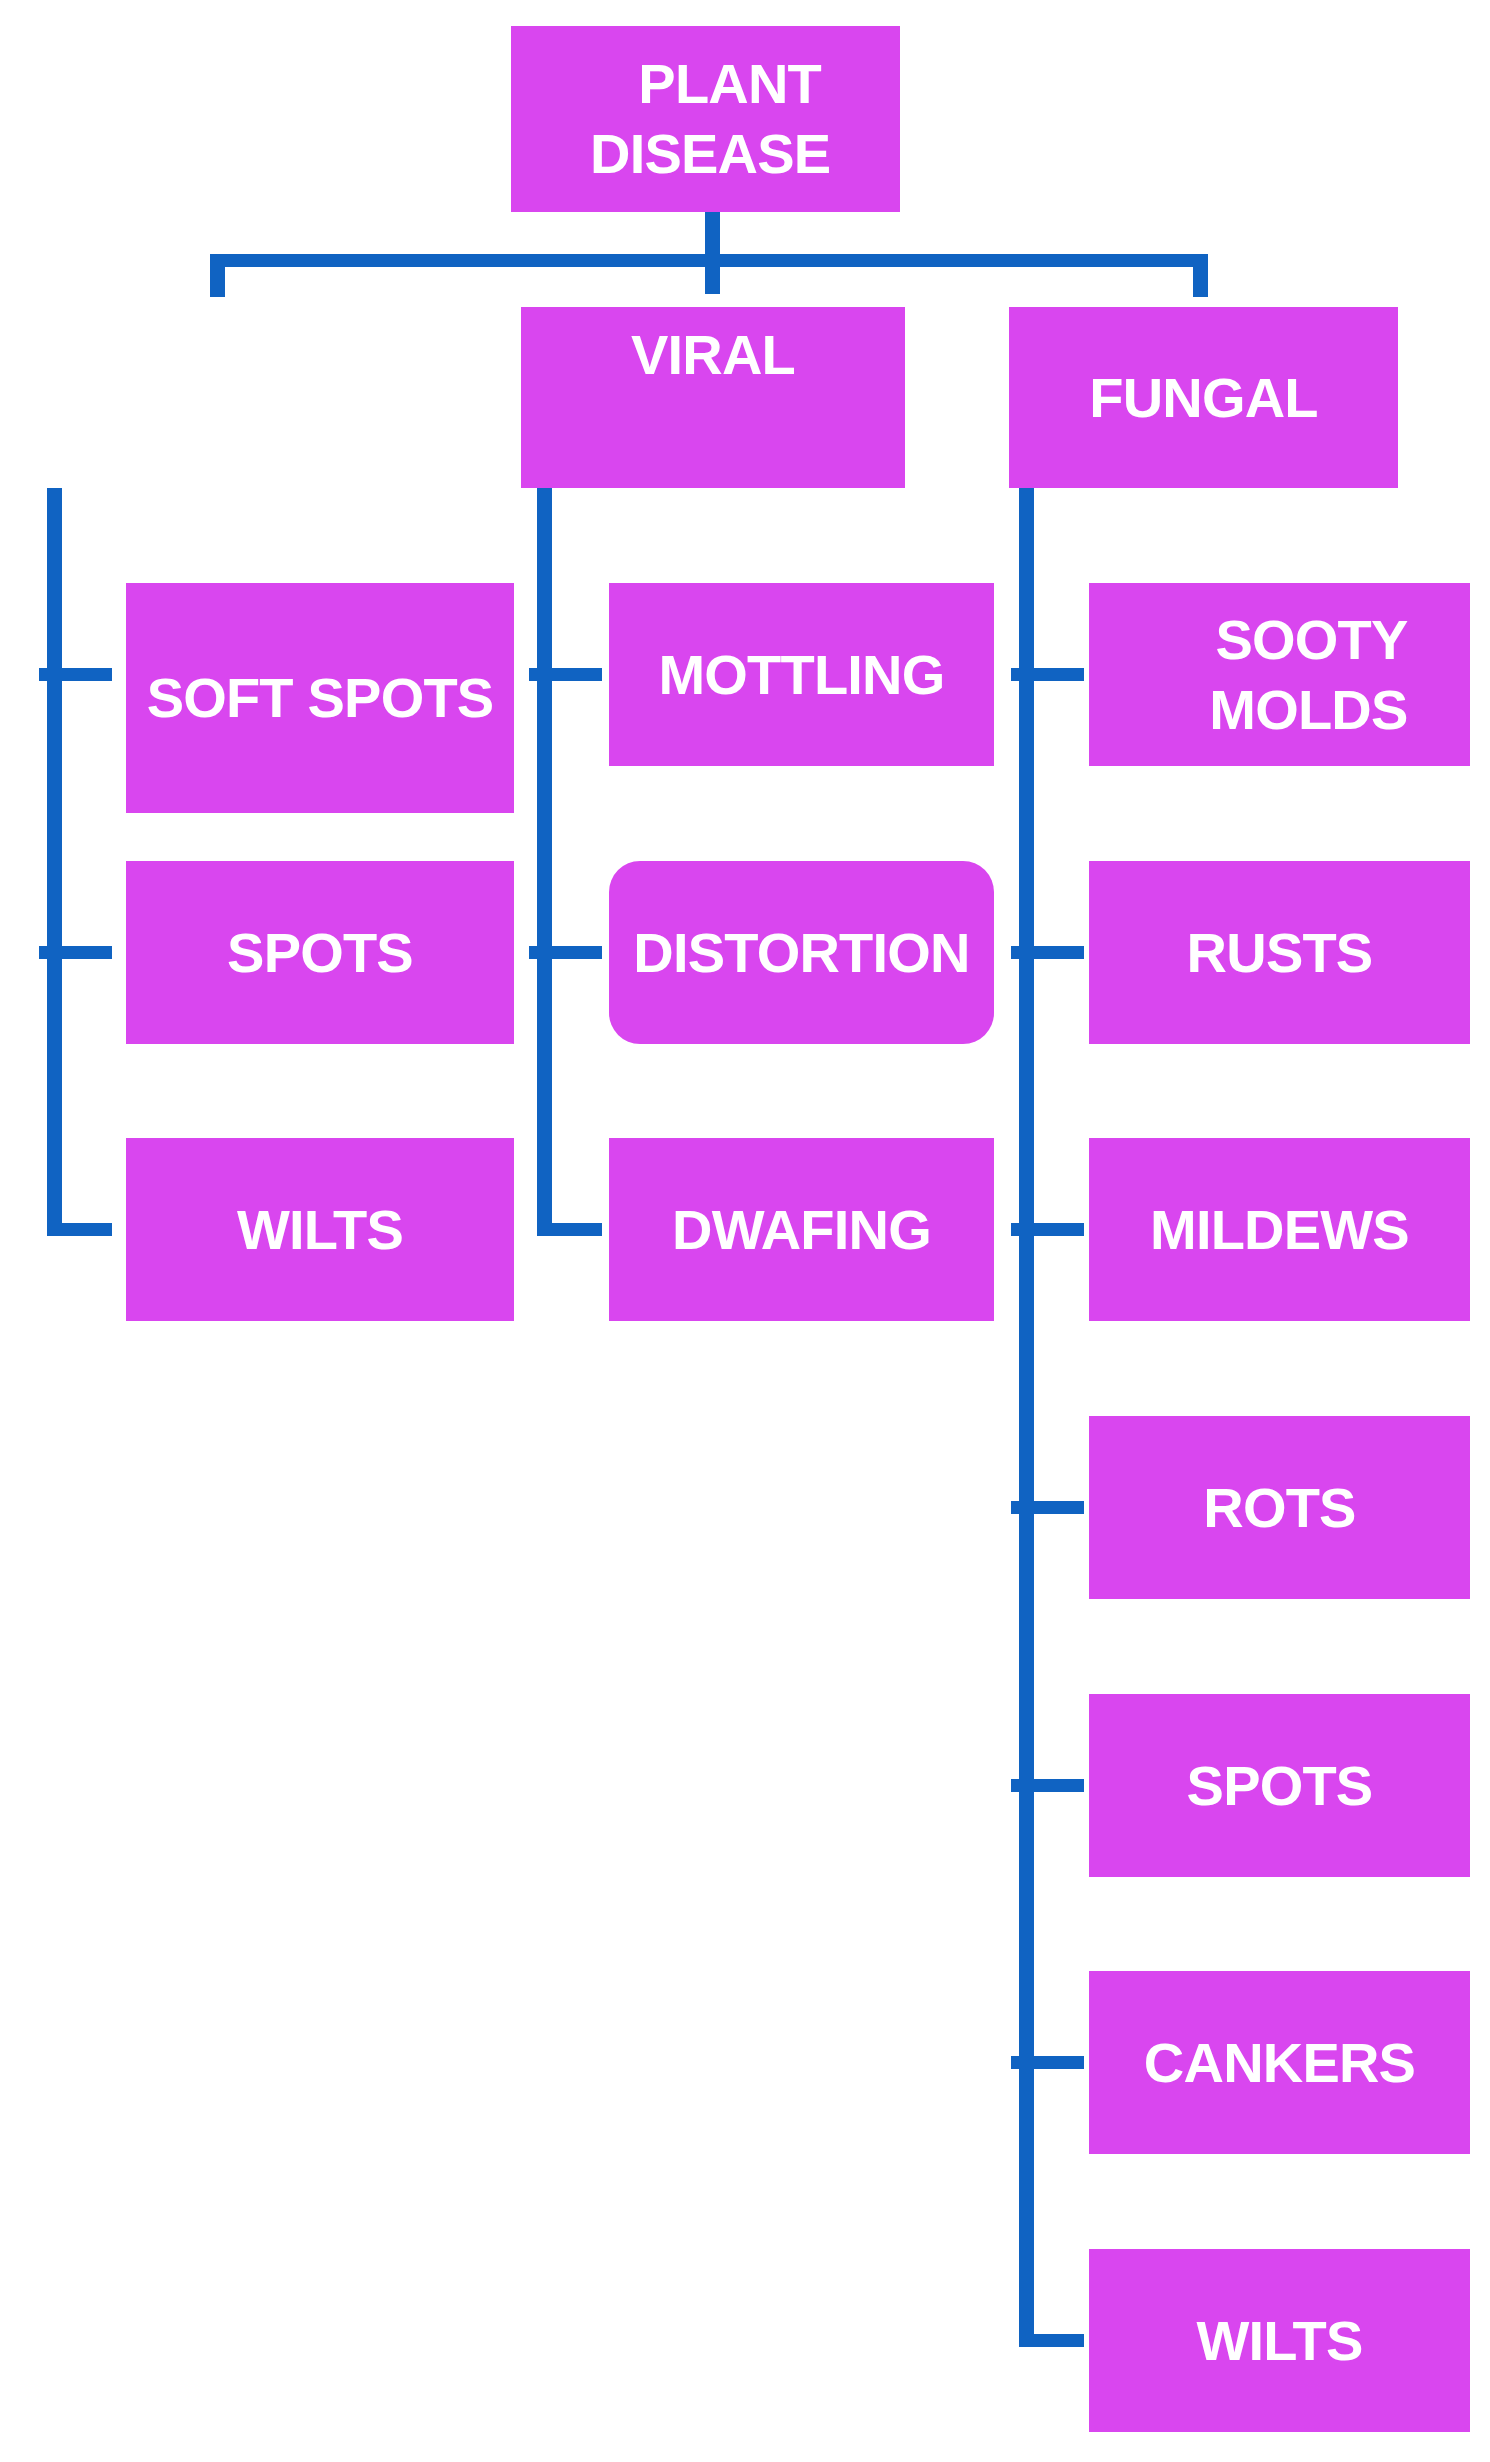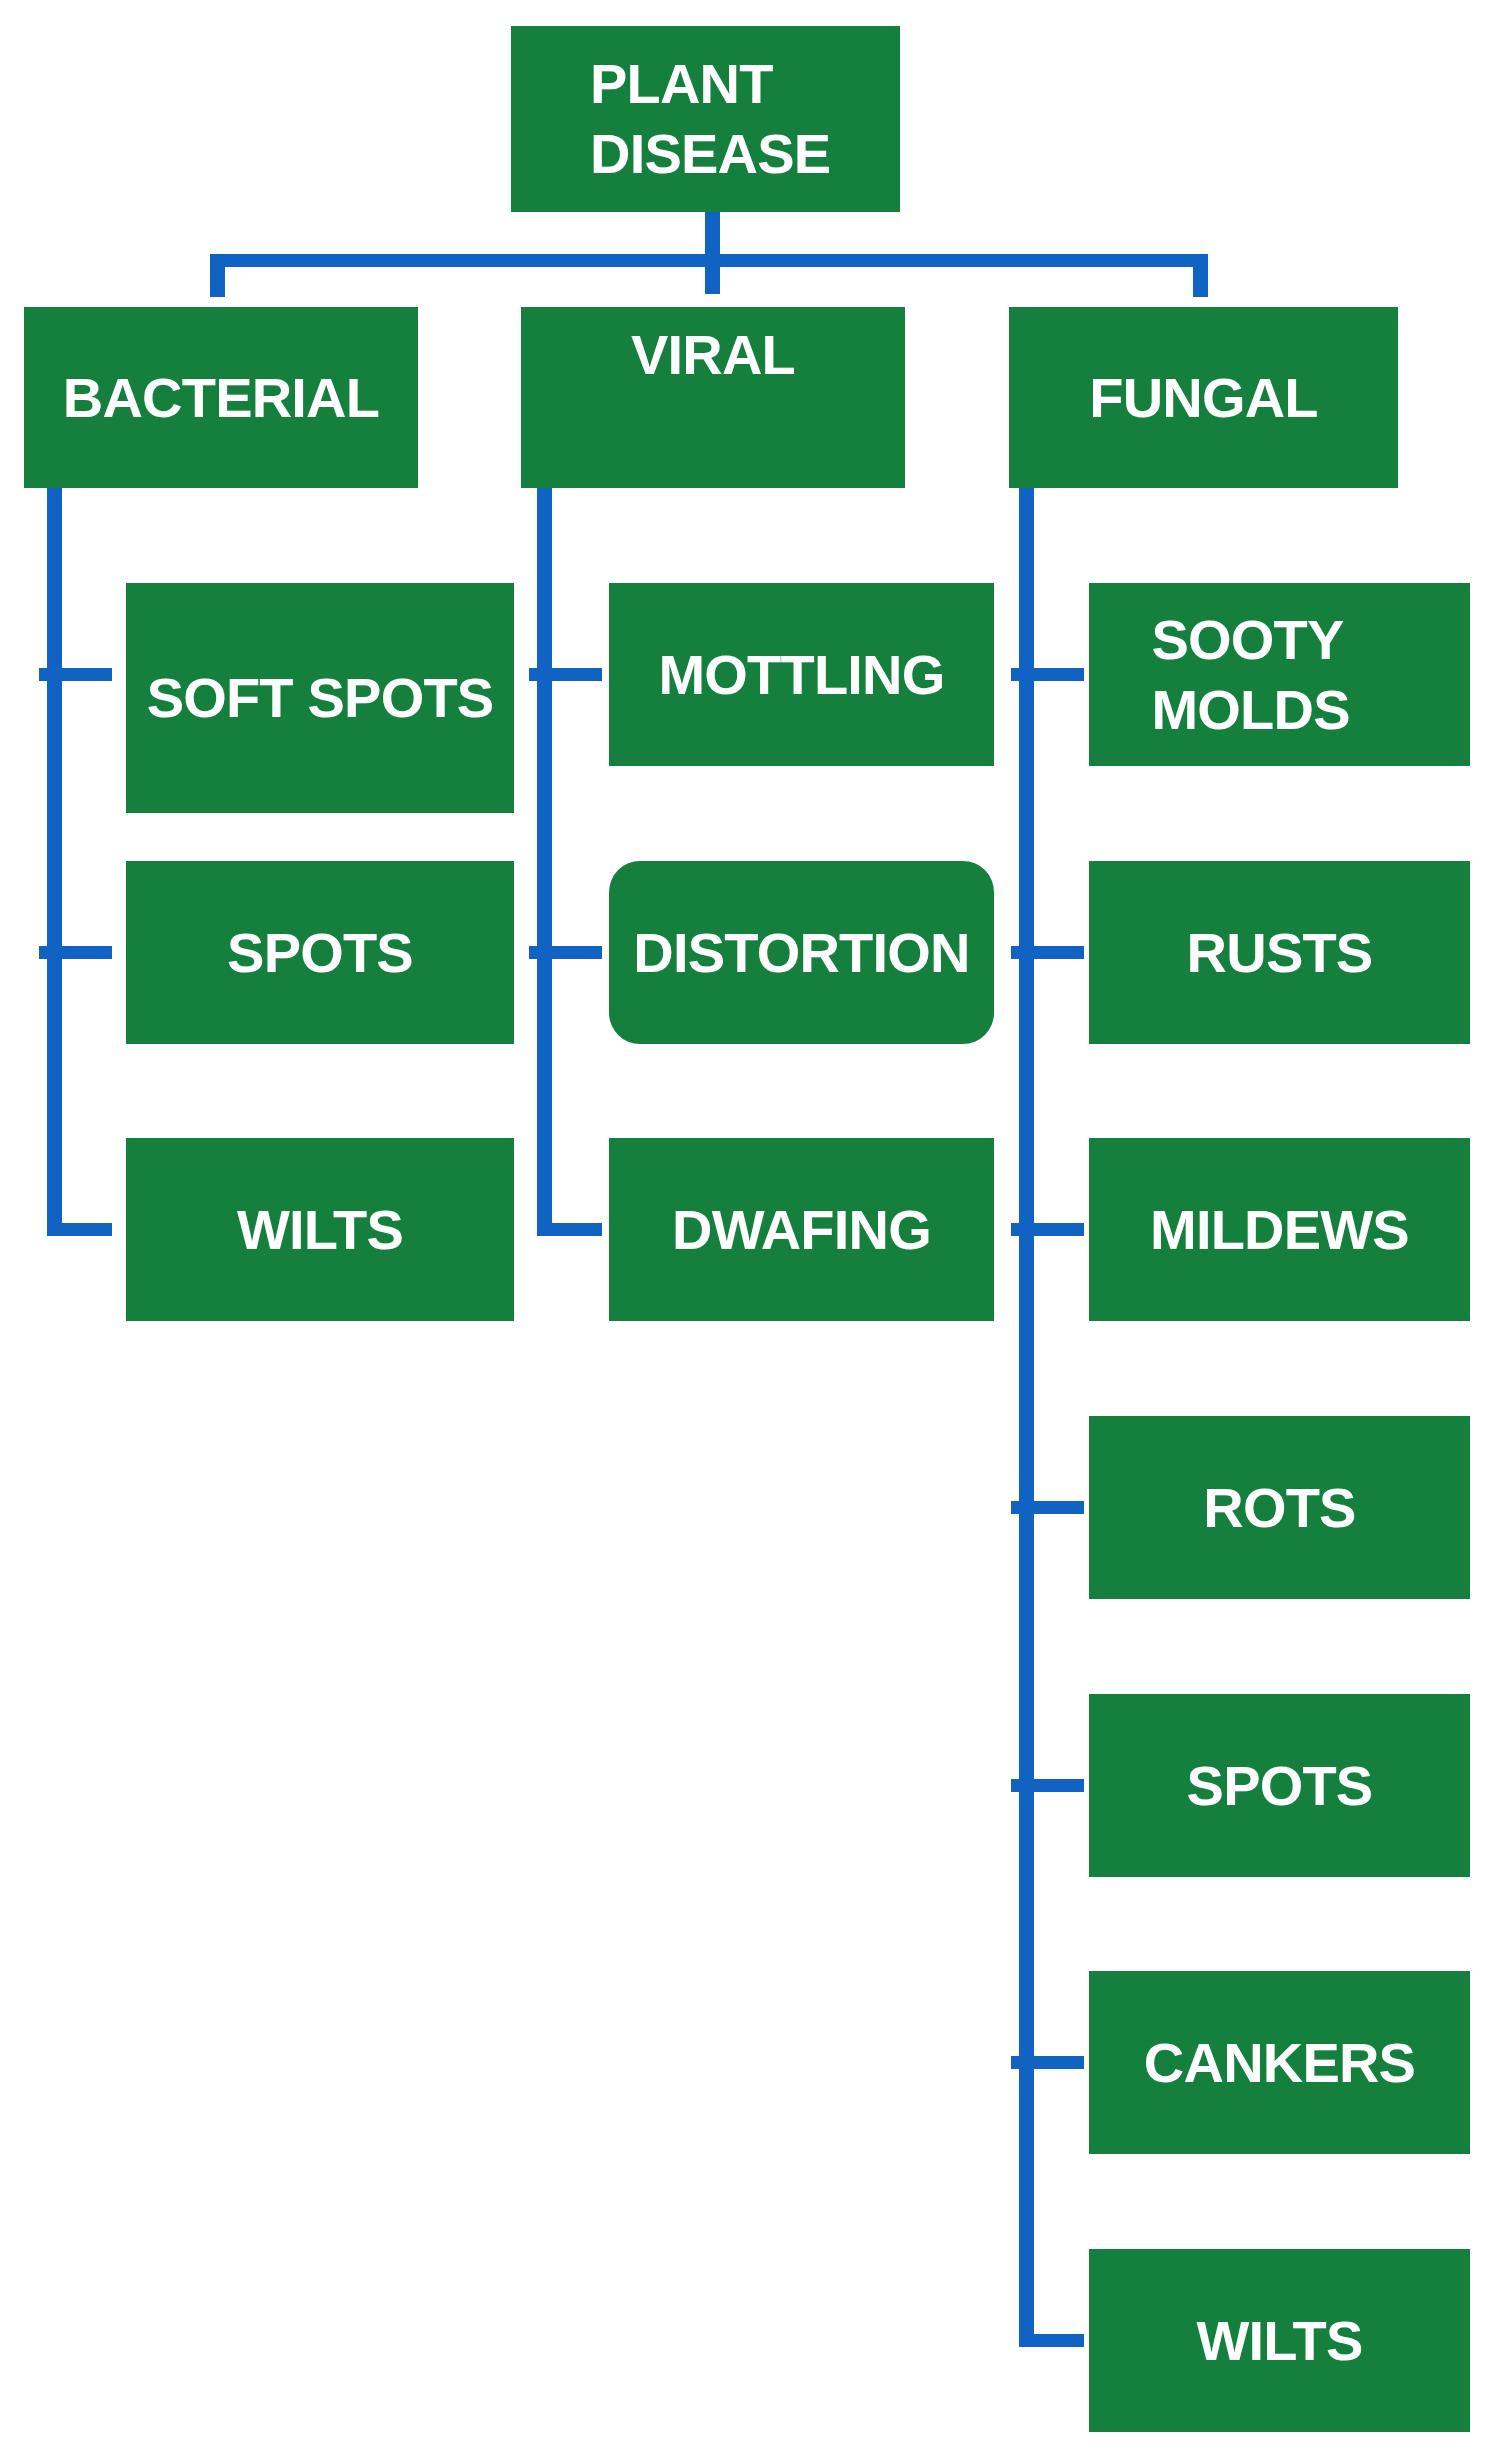--- a/index.html
+++ b/index.html
@@ -6,26 +6,26 @@
   .canvas {
     position: relative;
     width: 1491px;
     height: 2462px;
     background: #ffffff;
     font-family: "Liberation Sans", sans-serif;
     overflow: hidden;
   }
   .node {
     position: absolute;
-    background: #15803d;
+    background: #d946ef;
     color: #ffffff;
     display: flex;
     align-items: center;
     justify-content: center;
-    text-align: left;
+    text-align: right;
     font-weight: 700;
     font-size: 56px;
     line-height: 1.25;
     letter-spacing: -0.8px;
     box-sizing: border-box;
   }
   .node.top-aligned { align-items: flex-start; padding-top: 13px; }
   .node .lbl { display: inline-block; }
   .node .wrap-narrow { max-width: 247px; }
   .conn {
@@ -43,23 +43,20 @@
 
   <div class="node" style="left:511px; top:26px; width:389px; height:186px;">
     <span class="lbl wrap-narrow" style="max-width:231px;">PLANT DISEASE</span>
   </div>
 
   <div class="conn" style="left:705px; top:212px; width:15px; height:82px;"></div>
   <div class="conn" style="left:210px; top:254px; width:998px; height:13px;"></div>
   <div class="conn rounded-left" style="left:210px; top:254px; width:15px; height:43px;"></div>
   <div class="conn rounded-right" style="left:1193px; top:254px; width:15px; height:43px;"></div>
 
-  <div class="node" style="left:24px; top:307px; width:394px; height:181px;">
-    <span class="lbl">BACTERIAL</span>
-  </div>
   <div class="node top-aligned" style="left:521px; top:307px; width:384px; height:181px;">
     <span class="lbl">VIRAL</span>
   </div>
   <div class="node" style="left:1009px; top:307px; width:389px; height:181px;">
     <span class="lbl">FUNGAL</span>
   </div>
 
   <div class="conn" style="left:47px; top:488px; width:15px; height:748px;"></div>
   <div class="conn" style="left:39px; top:668px; width:73px; height:13px;"></div>
   <div class="conn" style="left:39px; top:946px; width:73px; height:13px;"></div>

